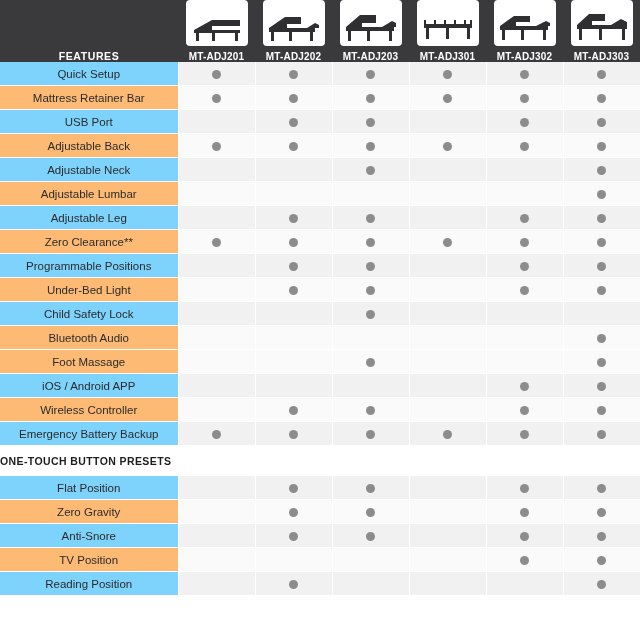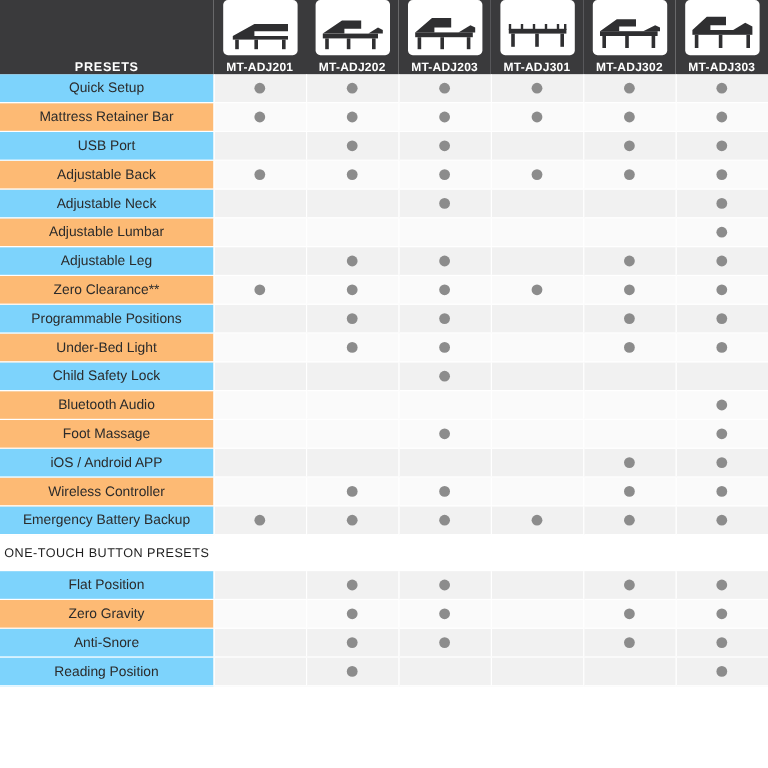--- a/index.html
+++ b/index.html
@@ -93,43 +93,42 @@
   }
 
   
   .section-row td {
     background: #ffffff;
     height: 30px;
     border: none;
   }
   .section-title {
     font-size: 10.5px;
-    font-weight: normal;
+    font-weight: bold;
     letter-spacing: 0.4px;
     color: #1d1d1d;
-    text-align: center;
     padding: 8px 4px 4px 4px;
   }
 </style>
 </head>
 <body>
 
 <table id="comparison-table">
   <colgroup>
     <col style="width:178px">
     <col style="width:77px">
     <col style="width:77px">
     <col style="width:77px">
     <col style="width:77px">
     <col style="width:77px">
     <col style="width:77px">
   </colgroup>
   <thead>
     <tr class="header-row">
-      <th class="feature-head">PRESETS</th>
+      <th class="feature-head">FEATURES</th>
       <th class="header-cell">
         <span class="thumb">
           <svg width="62" height="46" viewBox="0 0 62 46">
             <g fill="#2f2f31">
               <polygon points="8,30 26,20 54,20 54,26 26,26 26,31"></polygon>
               <rect x="8" y="30" width="46" height="3"></rect>
               <rect x="10" y="33" width="3" height="8"></rect>
               <rect x="49" y="33" width="3" height="8"></rect>
               <rect x="26" y="33" width="3" height="8"></rect>
             </g>
@@ -392,20 +391,29 @@
       </tr>
       <tr class="table-row row-even">
         <td class="feature-label">Anti-Snore</td>
         <td class="cell"></td>
         <td class="cell"><span class="dot"></span></td>
         <td class="cell"><span class="dot"></span></td>
         <td class="cell"></td>
         <td class="cell"><span class="dot"></span></td>
         <td class="cell"><span class="dot"></span></td>
       </tr>
+      <tr class="table-row row-odd">
+        <td class="feature-label">TV Position</td>
+        <td class="cell"></td>
+        <td class="cell"></td>
+        <td class="cell"></td>
+        <td class="cell"></td>
+        <td class="cell"><span class="dot"></span></td>
+        <td class="cell"><span class="dot"></span></td>
+      </tr>
       <tr class="table-row row-even">
         <td class="feature-label">Reading Position</td>
         <td class="cell"></td>
         <td class="cell"><span class="dot"></span></td>
         <td class="cell"></td>
         <td class="cell"></td>
         <td class="cell"></td>
         <td class="cell"><span class="dot"></span></td>
       </tr>
     </tbody>

